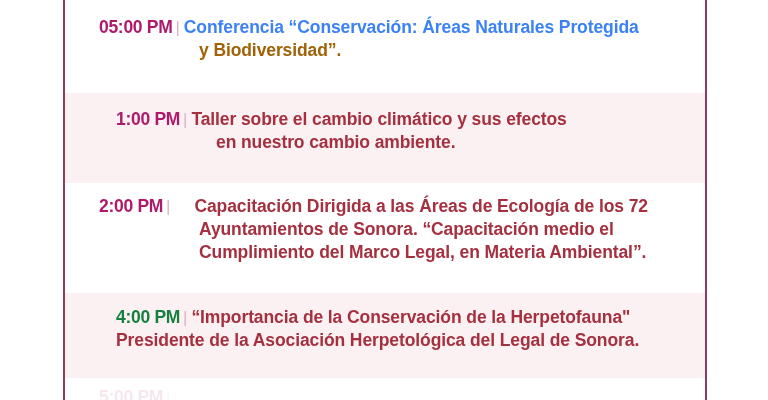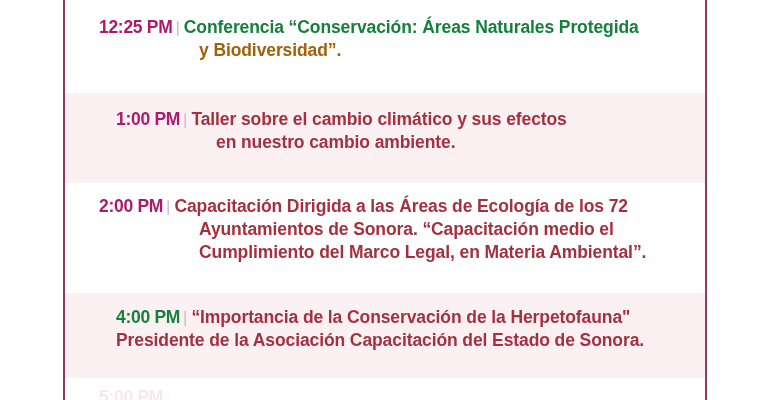--- a/index.html
+++ b/index.html
@@ -126,50 +126,50 @@
 <body>
 
 <div id="schedule-poster">
 
   <div class="panel" style="border-left-color: rgb(142, 58, 98); border-right-color: rgb(142, 58, 98);">
     <div class="rows">
 
       <div class="row plain" id="row-1" style="background: rgb(255, 255, 255);">
         <div class="row-inner">
           <p class="entry hang">
-            <span class="ln indent-0"><span class="time" style="color: rgb(173, 26, 108);">12:25 PM</span><span class="sep" style="color: rgb(217, 183, 194);">|</span><span class="desc" style="color: #15803d;">Conferencia “Conservación: Áreas Naturales Protegida</span></span>
+            <span class="ln indent-0"><span class="time" style="color: rgb(173, 26, 108);">05:00 PM</span><span class="sep" style="color: rgb(217, 183, 194);">|</span><span class="desc" style="color: #3b82f6;">Conferencia “Conservación: Áreas Naturales Protegida</span></span>
             <span class="ln indent-1"><span class="desc" style="color: #a16207;">y Biodiversidad”.</span></span>
           </p>
         </div>
       </div>
 
       <div class="row alt" id="row-2" style="background: rgb(251, 241, 243);">
         <div class="row-inner">
           <p class="entry hang">
             <span class="ln indent-0"><span class="time" style="color: rgb(173, 26, 108);">1:00 PM</span><span class="sep" style="color: rgb(217, 183, 194);">|</span><span class="desc" style="color: rgb(165, 48, 63);">Taller sobre el cambio climático y sus efectos</span></span>
             <span class="ln indent-1"><span class="desc" style="color: rgb(165, 48, 63);">en nuestro cambio ambiente.</span></span>
           </p>
         </div>
       </div>
 
       <div class="row plain" id="row-3" style="background: rgb(255, 255, 255);">
         <div class="row-inner">
           <p class="entry hang">
-            <span class="ln indent-0"><span class="time" style="color: rgb(173, 26, 108);">2:00 PM</span><span class="sep" style="color: rgb(217, 183, 194);">|</span><span class="desc" style="color: rgb(165, 48, 63);">Capacitación Dirigida a las Áreas de Ecología de los 72</span></span>
+            <span class="ln indent-0"><span class="time" style="color: rgb(173, 26, 108);">2:00 PM</span><span class="sep" style="color: rgb(217, 183, 194);">|</span><span class="desc" style="color: rgb(165, 48, 63); margin-left: 20px;">Capacitación Dirigida a las Áreas de Ecología de los 72</span></span>
             <span class="ln indent-1"><span class="desc" style="color: rgb(165, 48, 63);">Ayuntamientos de Sonora. “Capacitación medio el</span></span>
             <span class="ln indent-1"><span class="desc" style="color: rgb(165, 48, 63);">Cumplimiento del Marco Legal, en Materia Ambiental”.</span></span>
           </p>
         </div>
       </div>
 
       <div class="row alt" id="row-4" style="background: rgb(251, 241, 243);">
         <div class="row-inner">
           <p class="entry hang">
             <span class="ln indent-0"><span class="time" style="color: #15803d;">4:00 PM</span><span class="sep" style="color: rgb(217, 183, 194);">|</span><span class="desc" style="color: rgb(165, 48, 63);">“Importancia de la Conservación de la Herpetofauna"</span></span>
-            <span class="ln indent-0"><span class="desc" style="color: rgb(165, 48, 63);">Presidente de la Asociación Capacitación del Estado de Sonora.</span></span>
+            <span class="ln indent-0"><span class="desc" style="color: rgb(165, 48, 63);">Presidente de la Asociación Herpetológica del Legal de Sonora.</span></span>
           </p>
         </div>
       </div>
 
       <div class="row plain" id="row-5" style="background: rgb(255, 255, 255);">
         <div class="row-inner">
           <p class="entry hang">
             <span class="ln indent-0"><span class="time" style="color: rgb(173, 26, 108);">5:00 PM</span><span class="sep" style="color: rgb(217, 183, 194);">|</span><span class="desc" style="color: rgb(165, 48, 63);"></span></span>
           </p>
         </div>

